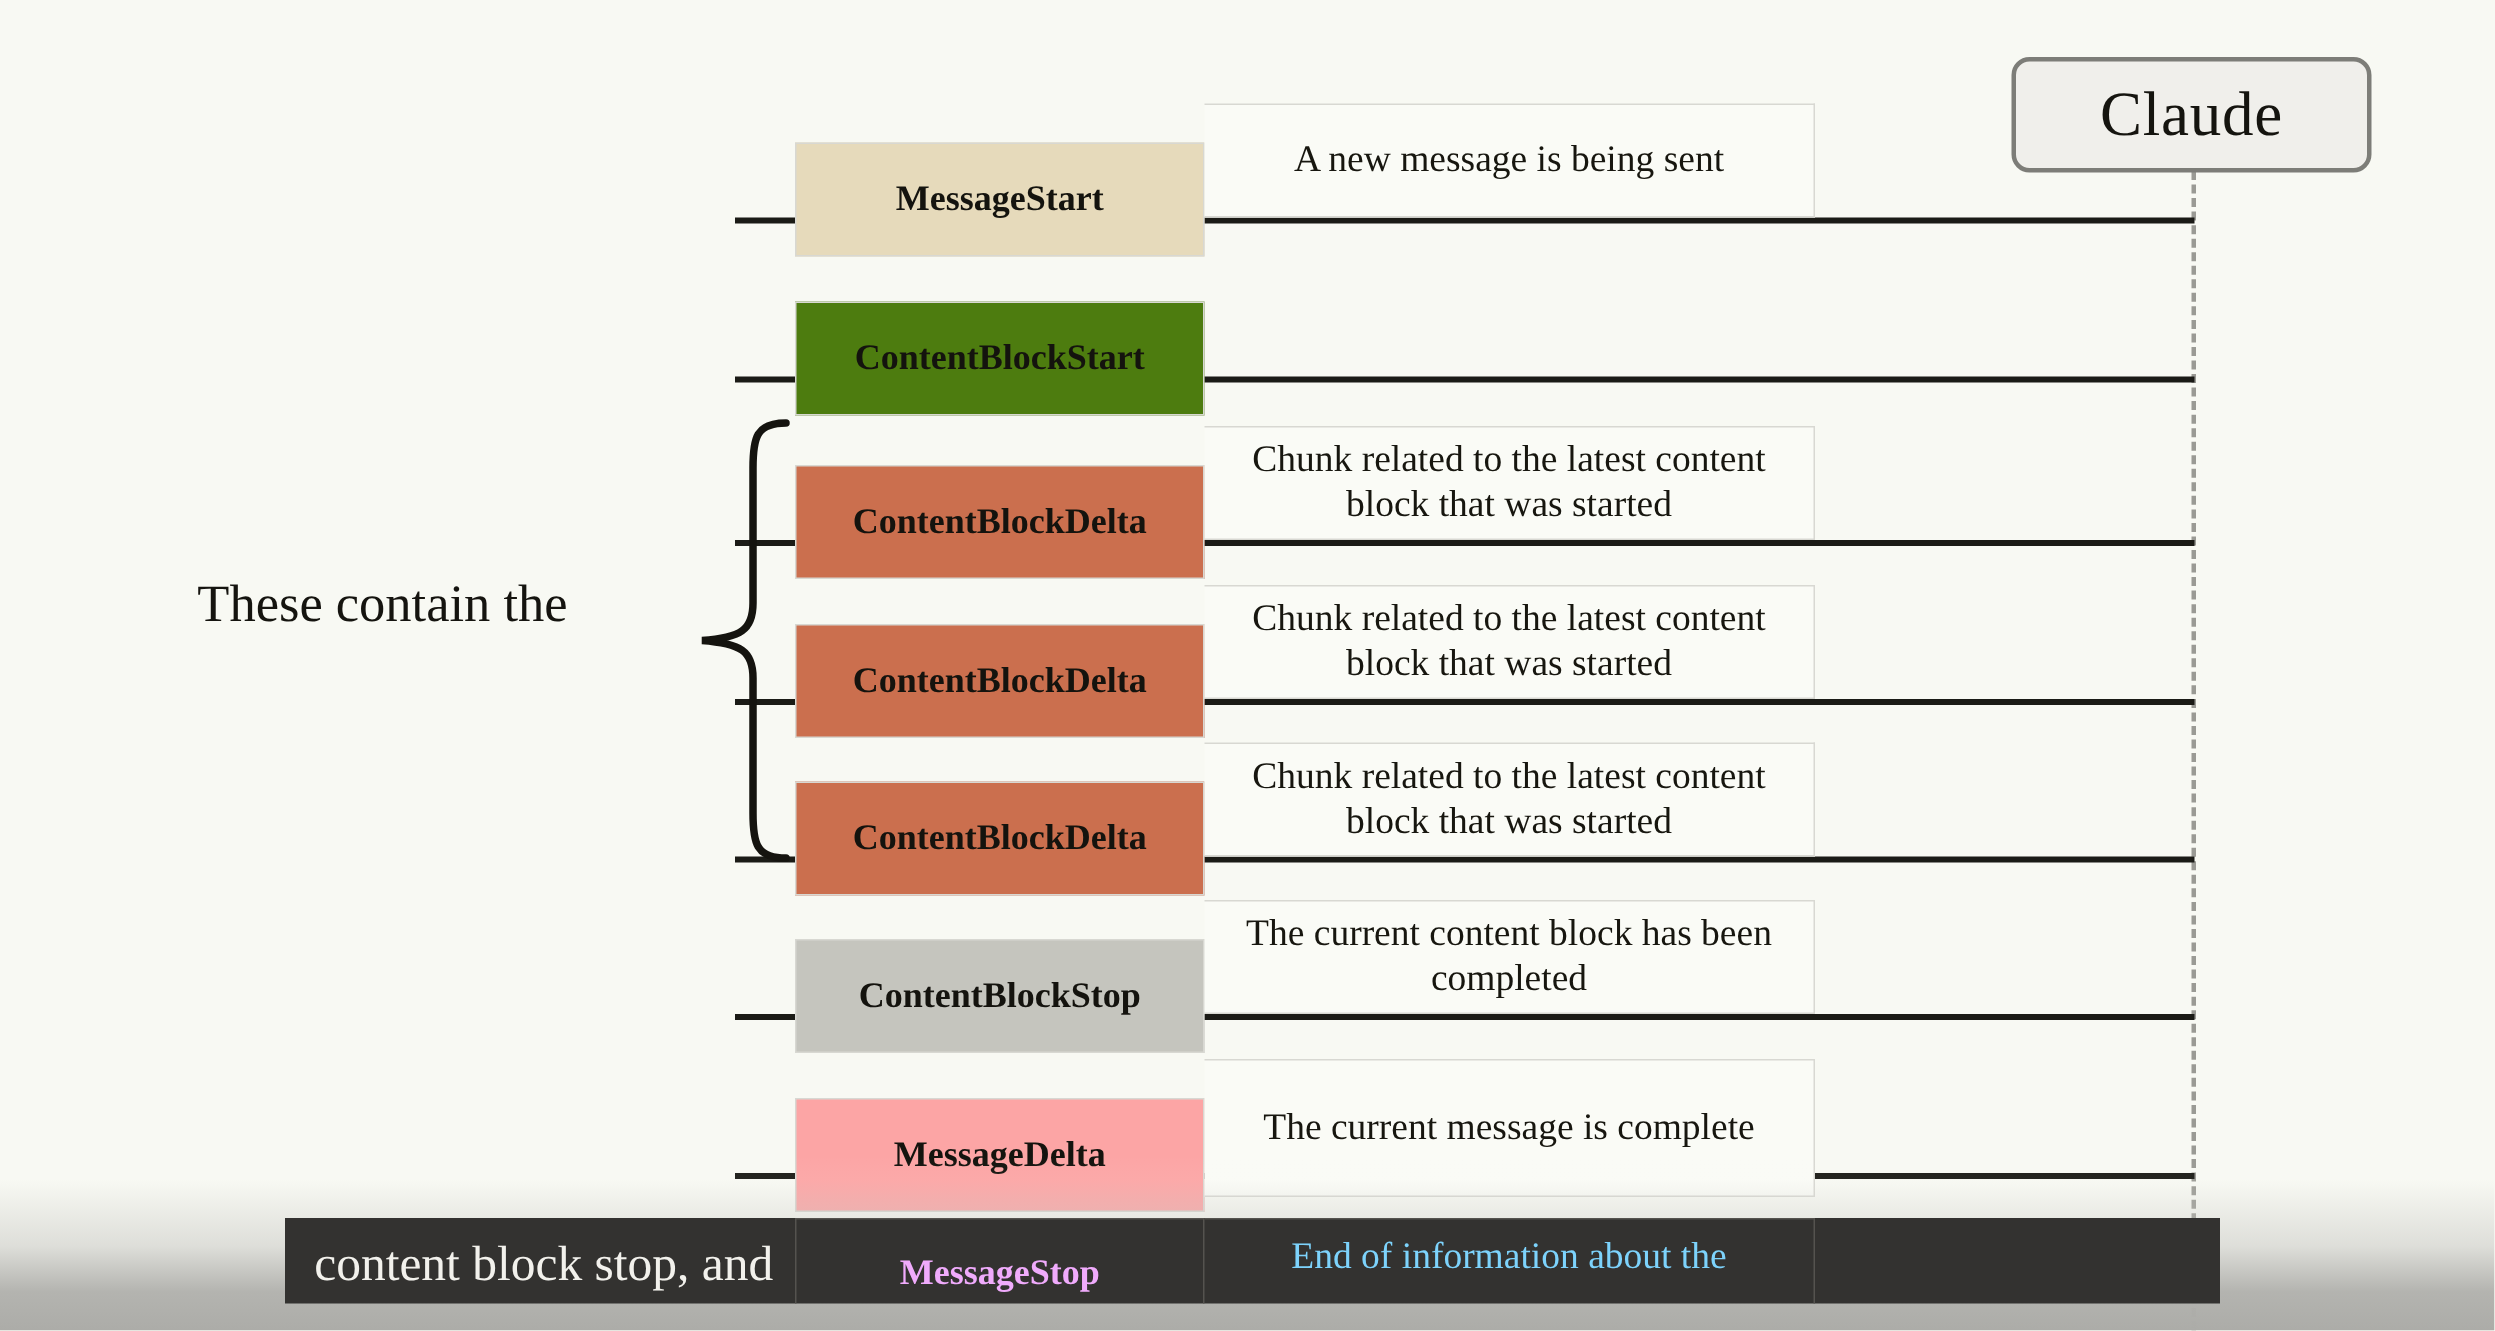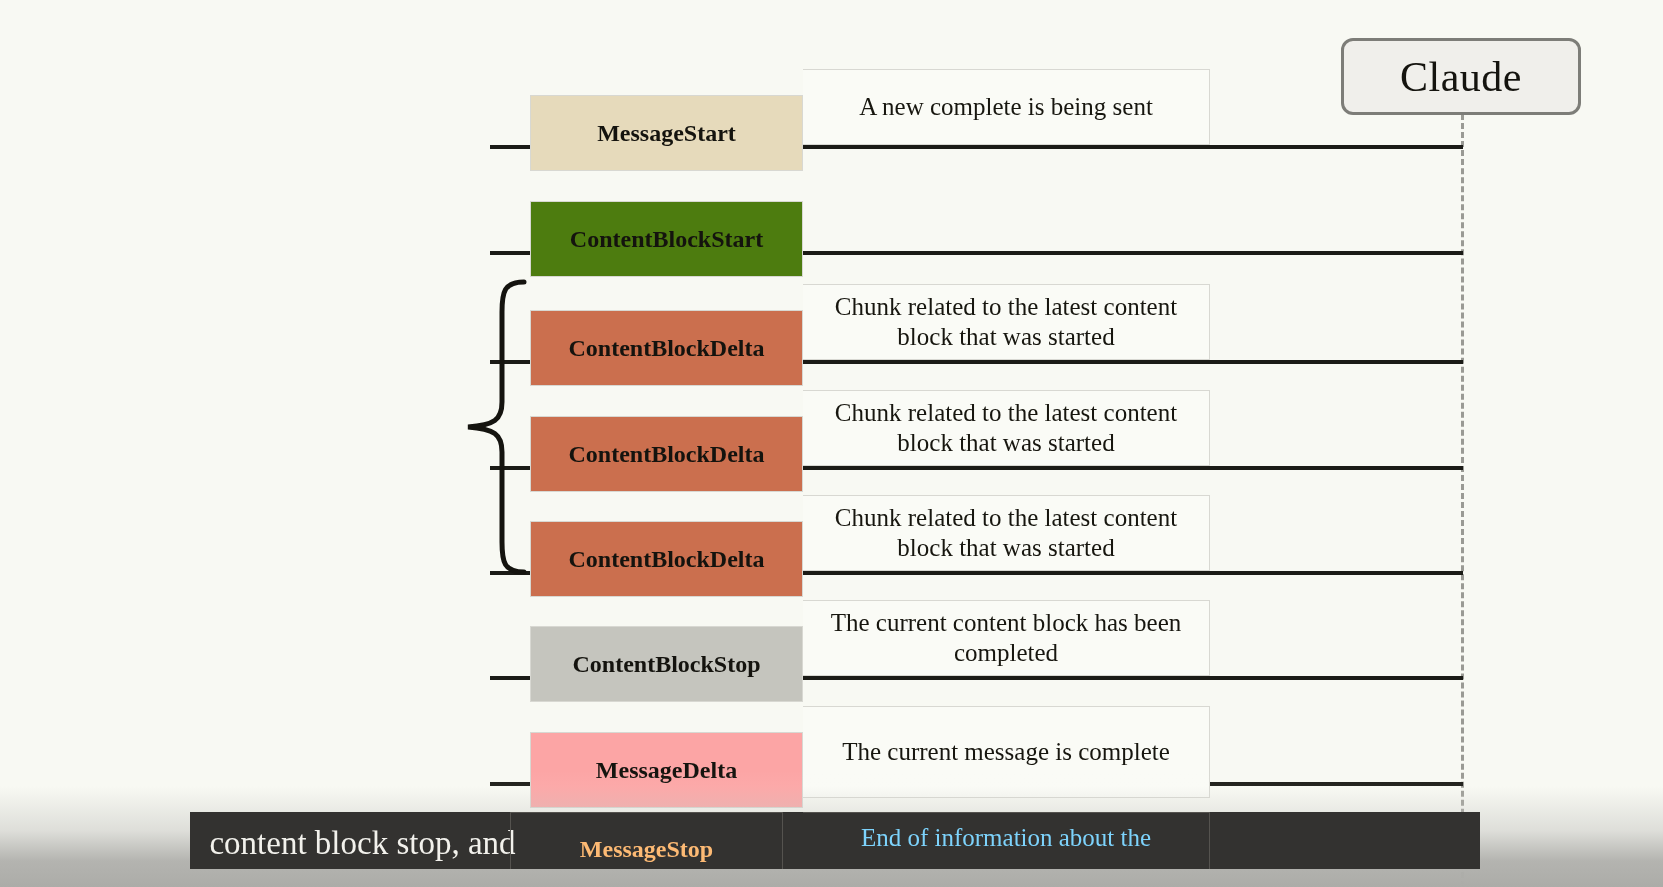--- a/index.html
+++ b/index.html
@@ -157,32 +157,32 @@
     left: 0px;
     top: 12px;
     width: 345px;
     text-align: center;
     font-size: 33px;
     color: #f2f1ec;
     line-height: 1.2;
   }
   .dark-band .dk-name {
     position: absolute;
-    left: 320px;
+    left: 340px;
     top: 0px;
     width: 273px;
     height: 75px;
     box-sizing: border-box;
     border: 1px solid #55534f;
     display: flex;
     align-items: center;
     justify-content: center;
     font-weight: bold;
     font-size: 24px;
-    color: #fdba74;
+    color: #f0abfc;
   }
   .dark-band .dk-desc {
     position: absolute;
     left: 613px;
     top: 0px;
     width: 407px;
     height: 75px;
     box-sizing: border-box;
     border: 1px solid #55534f;
     border-left: none;
@@ -210,21 +210,21 @@
   <div class="row-rule" style="top: 145px;"></div>
     <div class="row-rule" style="top: 251px;"></div>
     <div class="row-rule" style="top: 360px;"></div>
     <div class="row-rule" style="top: 466px;"></div>
     <div class="row-rule" style="top: 571px;"></div>
     <div class="row-rule" style="top: 676px;"></div>
     <div class="row-rule" style="top: 782px;"></div>
     <div id="rows-host">
       <div class="row" style="top: 69px; height: 76px;">
         <div class="cell-name" style="background: rgb(230, 218, 187); height: 76px;">MessageStart</div>
-        <div class="cell-desc" style="height: 76px;">A new complete is being sent</div>
+        <div class="cell-desc" style="height: 76px;">A new message is being sent</div>
       </div>
       <div class="row" style="top: 175px; height: 76px;">
         <div class="cell-name" style="background: #4d7c0f; height: 76px;">ContentBlockStart</div>
       </div>
       <div class="row" style="top: 284px; height: 76px;">
         <div class="cell-name" style="background: rgb(203, 111, 78); height: 76px;">ContentBlockDelta</div>
         <div class="cell-desc" style="height: 76px;">Chunk related to the latest content block that was started</div>
       </div>
       <div class="row" style="top: 390px; height: 76px;">
         <div class="cell-name" style="background: rgb(203, 111, 78); height: 76px;">ContentBlockDelta</div>
@@ -244,20 +244,21 @@
       </div>
     </div>
 
   <div class="brace">
     <svg width="62" height="298" viewBox="0 0 62 298" xmlns="http://www.w3.org/2000/svg">
       <path d="M58 4 C 38 4, 36 14, 36 34 L36 124 C36 142, 28 147, 2 149 C28 151, 36 156, 36 174 L36 264 C36 284, 38 294, 58 294" fill="none" stroke="#15140f" stroke-width="5" stroke-linecap="round"></path>
     </svg>
   </div>
 
   <div class="annotation">
+    <div>These contain the</div>
   </div>
 
   <div class="bottom-fade"></div>
 
   <div class="dark-band">
     <div class="dk-left">content block stop, and the</div>
     <div class="dk-name">MessageStop</div>
     <div class="dk-desc">End of information about the</div>
   </div>
 

